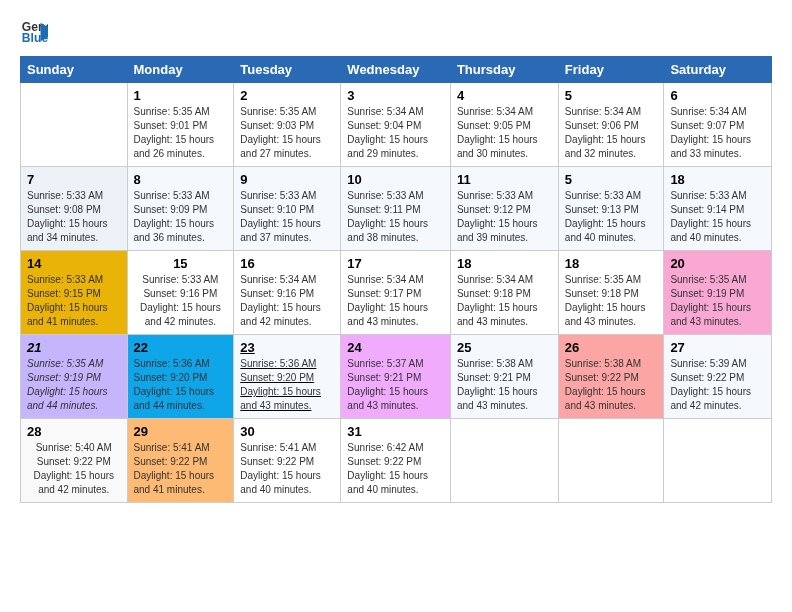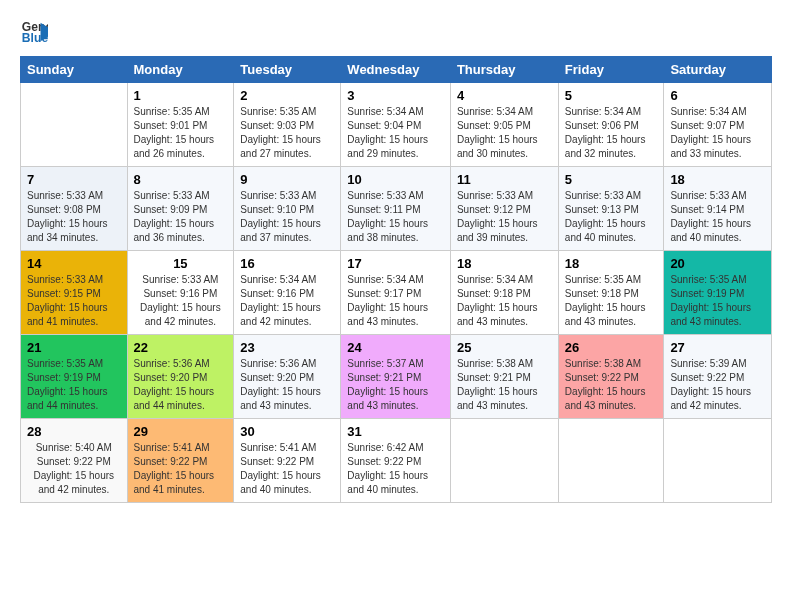--- a/index.html
+++ b/index.html
@@ -246,44 +246,44 @@
 Daylight: 15 hours
 and 43 minutes.</div>
           </td>
           <td style="background: rgb(255, 255, 255);">
             <span class="day-num">18</span>
             <div class="day-info" style="white-space: pre-line;">Sunrise: 5:35 AM
 Sunset: 9:18 PM
 Daylight: 15 hours
 and 43 minutes.</div>
           </td>
-          <td style="background: #14b8a6;">
+          <td style="background: #f9a8d4;">
             <span class="day-num">20</span>
             <div class="day-info" style="white-space: pre-line;">Sunrise: 5:35 AM
 Sunset: 9:19 PM
 Daylight: 15 hours
 and 43 minutes.</div>
           </td>
         </tr>
         <tr>
-          <td style="background: #22c55e;">
+          <td style="background: #c4b5fd; font-style: italic;">
             <span class="day-num">21</span>
             <div class="day-info" style="white-space: pre-line;">Sunrise: 5:35 AM
 Sunset: 9:19 PM
 Daylight: 15 hours
 and 44 minutes.</div>
           </td>
-          <td style="background: #bef264; margin-top: 12px;">
+          <td style="background: #0ea5e9; margin-top: 12px;">
             <span class="day-num">22</span>
             <div class="day-info" style="white-space: pre-line;">Sunrise: 5:36 AM
 Sunset: 9:20 PM
 Daylight: 15 hours
 and 44 minutes.</div>
           </td>
-          <td style="background: rgb(245, 248, 252);">
+          <td style="background: rgb(245, 248, 252); text-decoration: underline;">
             <span class="day-num">23</span>
             <div class="day-info" style="white-space: pre-line;">Sunrise: 5:36 AM
 Sunset: 9:20 PM
 Daylight: 15 hours
 and 43 minutes.</div>
           </td>
           <td style="background: #f0abfc;">
             <span class="day-num">24</span>
             <div class="day-info" style="white-space: pre-line;">Sunrise: 5:37 AM
 Sunset: 9:21 PM

